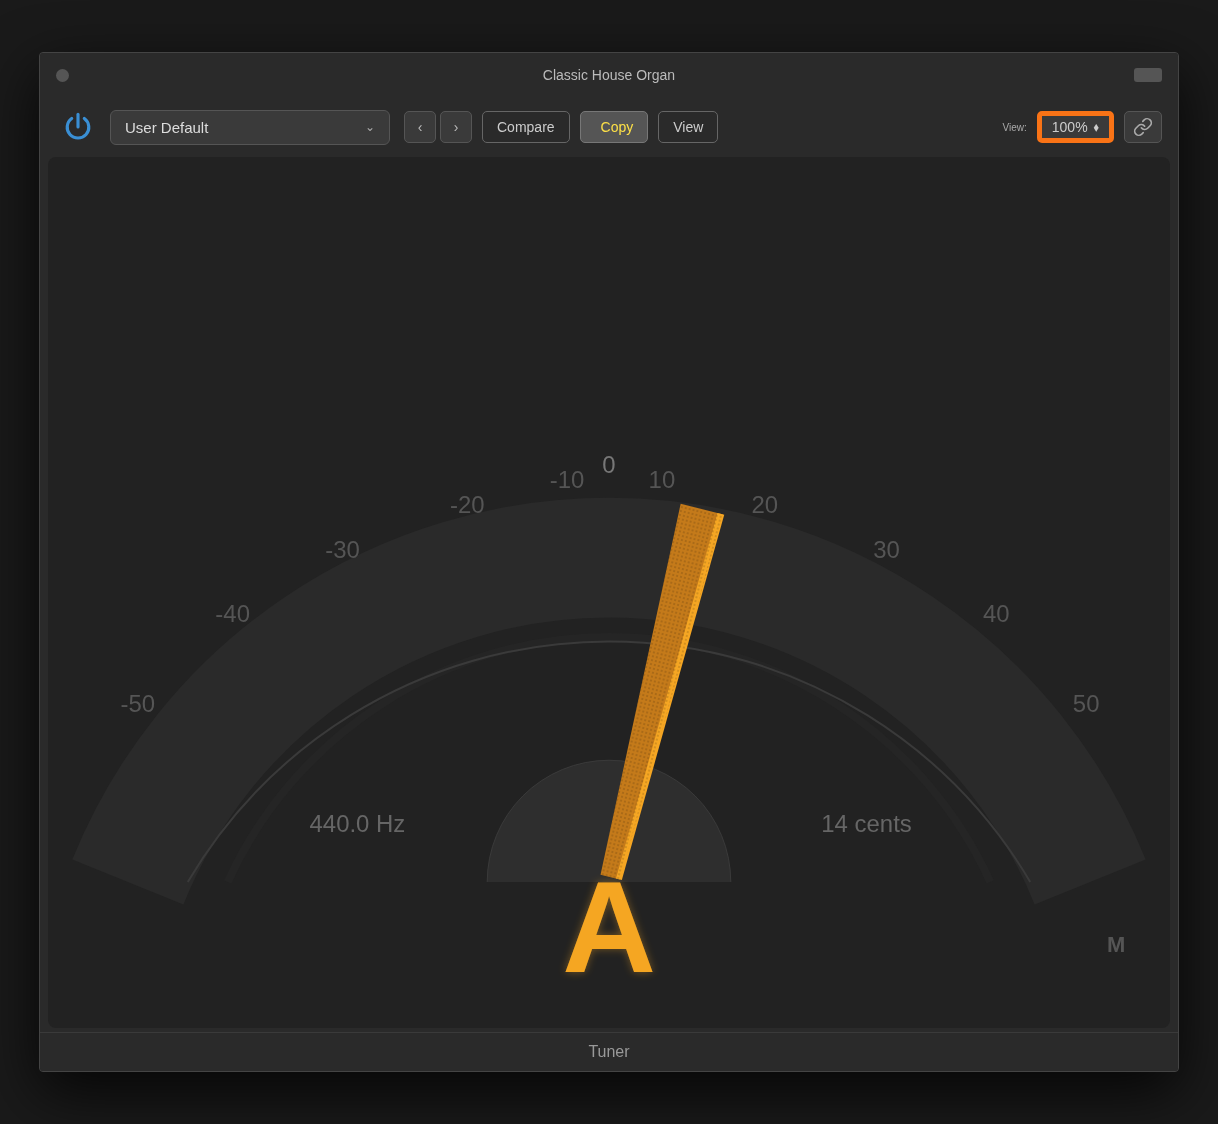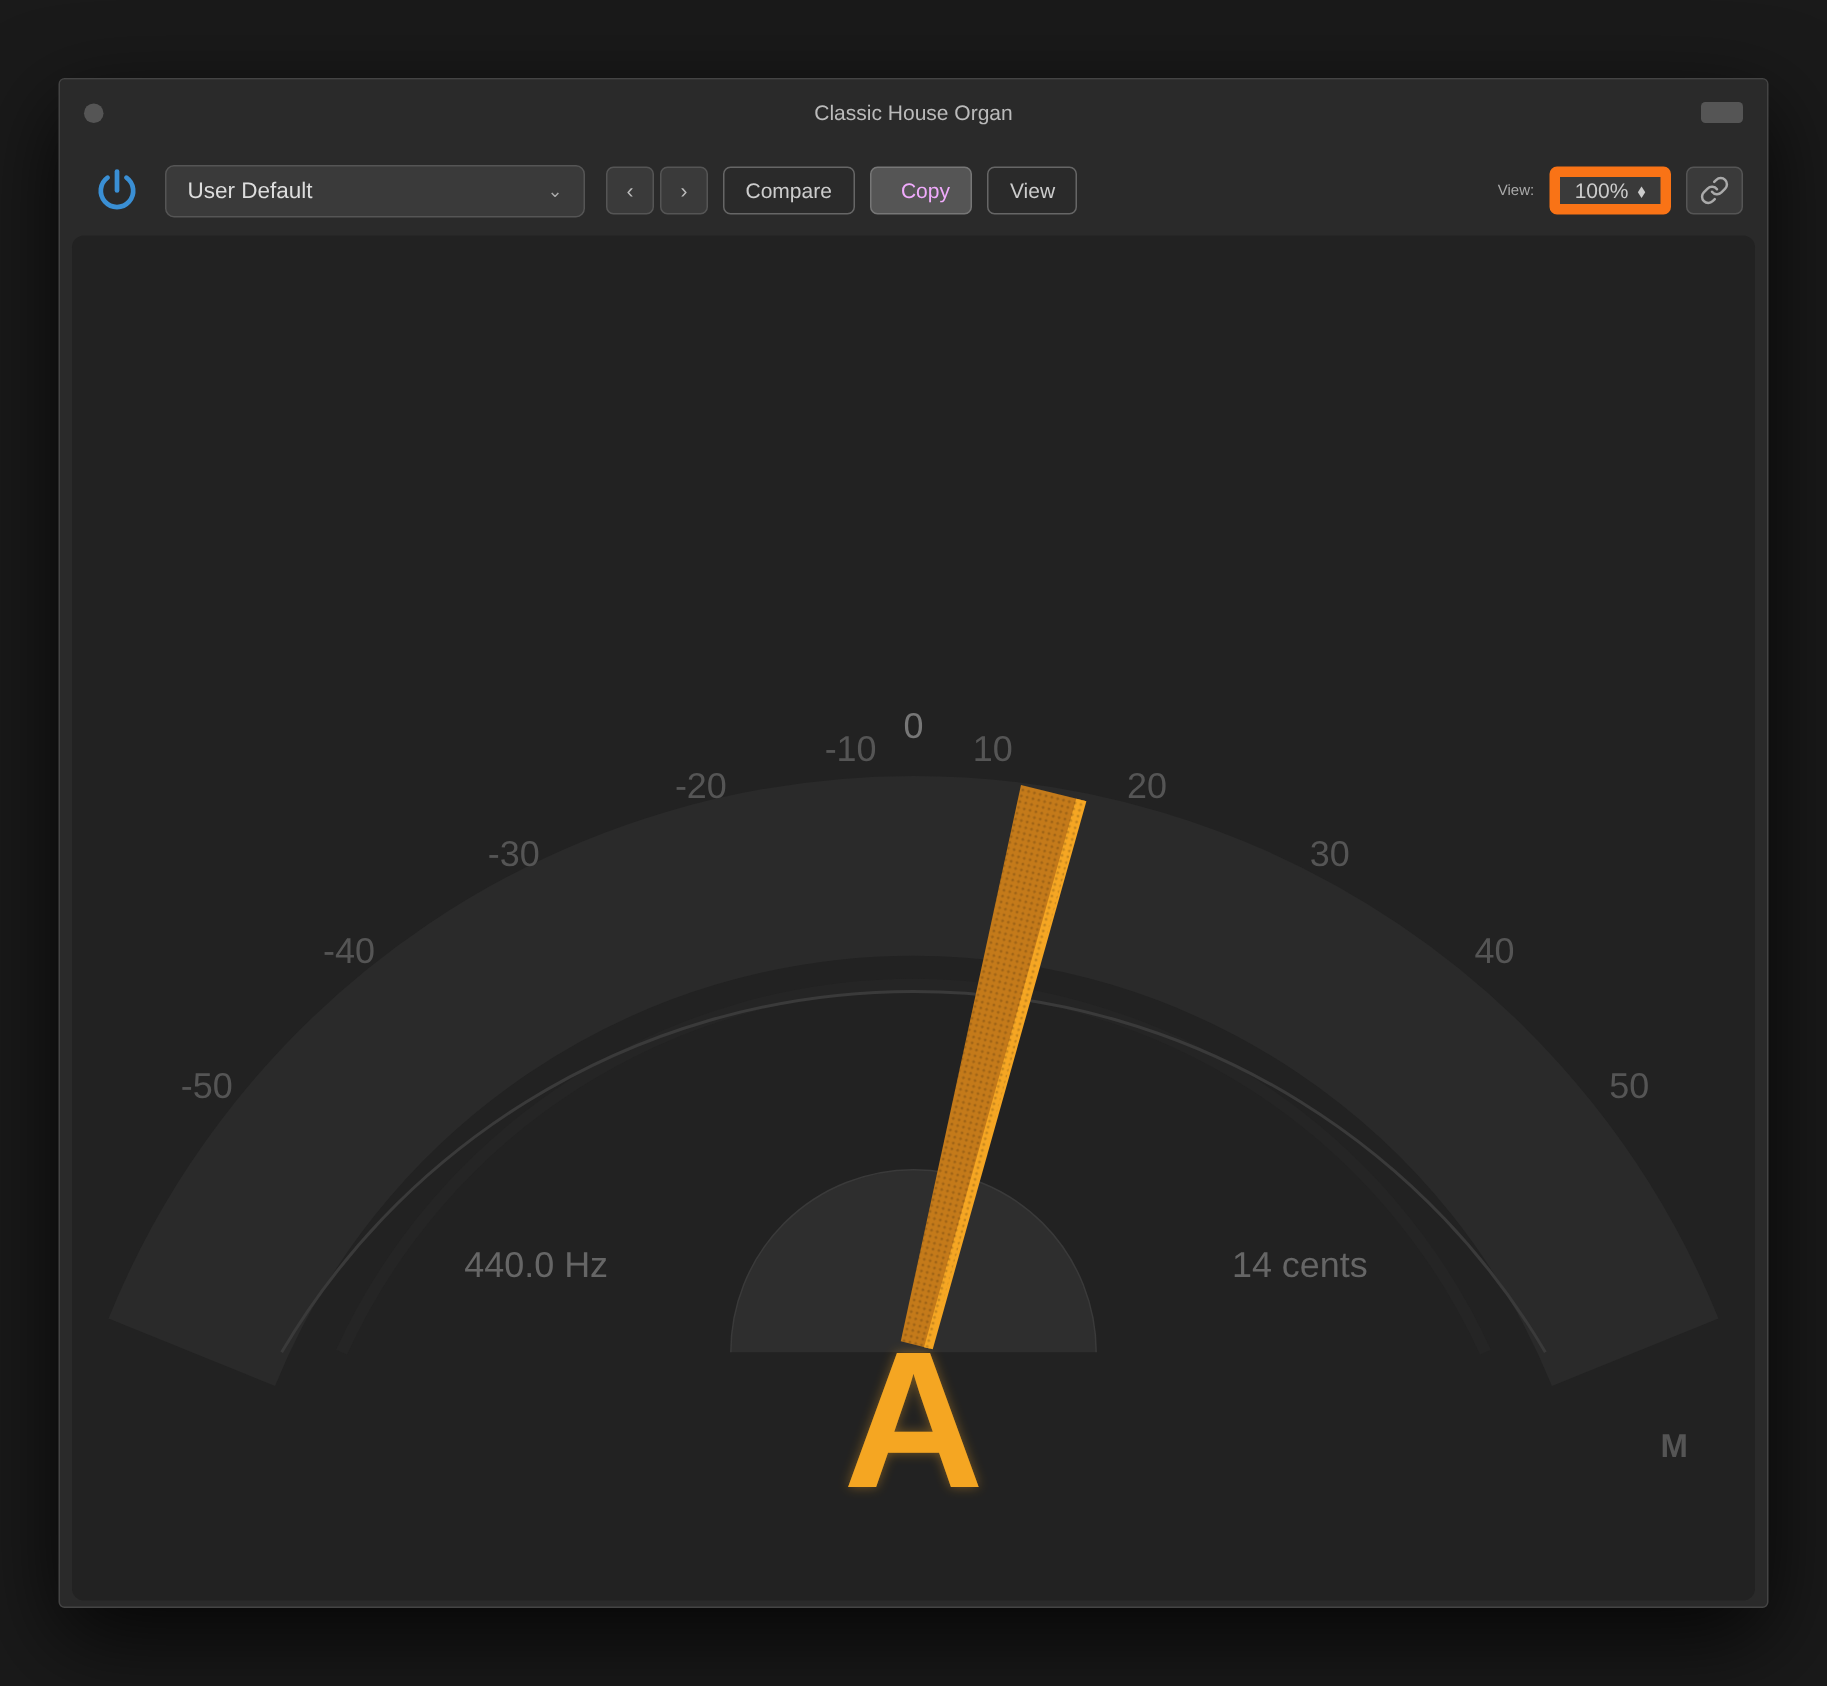--- a/index.html
+++ b/index.html
@@ -120,37 +120,37 @@
       border: 1px solid #666;
       border-radius: 5px;
       color: #ccc;
       padding: 5px 14px;
       font-size: 14px;
       cursor: pointer;
       height: 32px;
     }
     .action-btn.active {
       background: #555;
-      color: #f0abfc;
+      color: #fde047;
       border-color: #777;
       padding-left: 20px;
     }
     .view-controls {
       margin-left: auto;
       display: flex;
       align-items: center;
       gap: 10px;
     }
     .view-label {
       color: #aaa;
       font-size: 10px;
     }
     .view-percent {
       background: #3a3a3a;
-      border: 7px solid #f97316;
+      border: 5px solid #f97316;
       border-radius: 5px;
       color: #ccc;
       padding: 5px 10px;
       font-size: 14px;
       display: flex;
       align-items: center;
       gap: 6px;
       cursor: pointer;
       height: 32px;
     }
@@ -315,13 +315,16 @@
               <feMergeNode in="coloredBlur"></feMergeNode>
               <feMergeNode in="SourceGraphic"></feMergeNode>
             </feMerge>
         </filter>
       </defs>
 
       <text x="562" y="770" fill="#f5a623" font-size="130" font-weight="bold" font-family="-apple-system,sans-serif" text-anchor="middle" filter="url(#glow)" opacity="0.4">A</text>
     </svg>
   </div>
 
+  <div class="footer-bar">
+    <span class="footer-label">Tuner</span>
+  </div>
 </div>
 
 </body></html>

